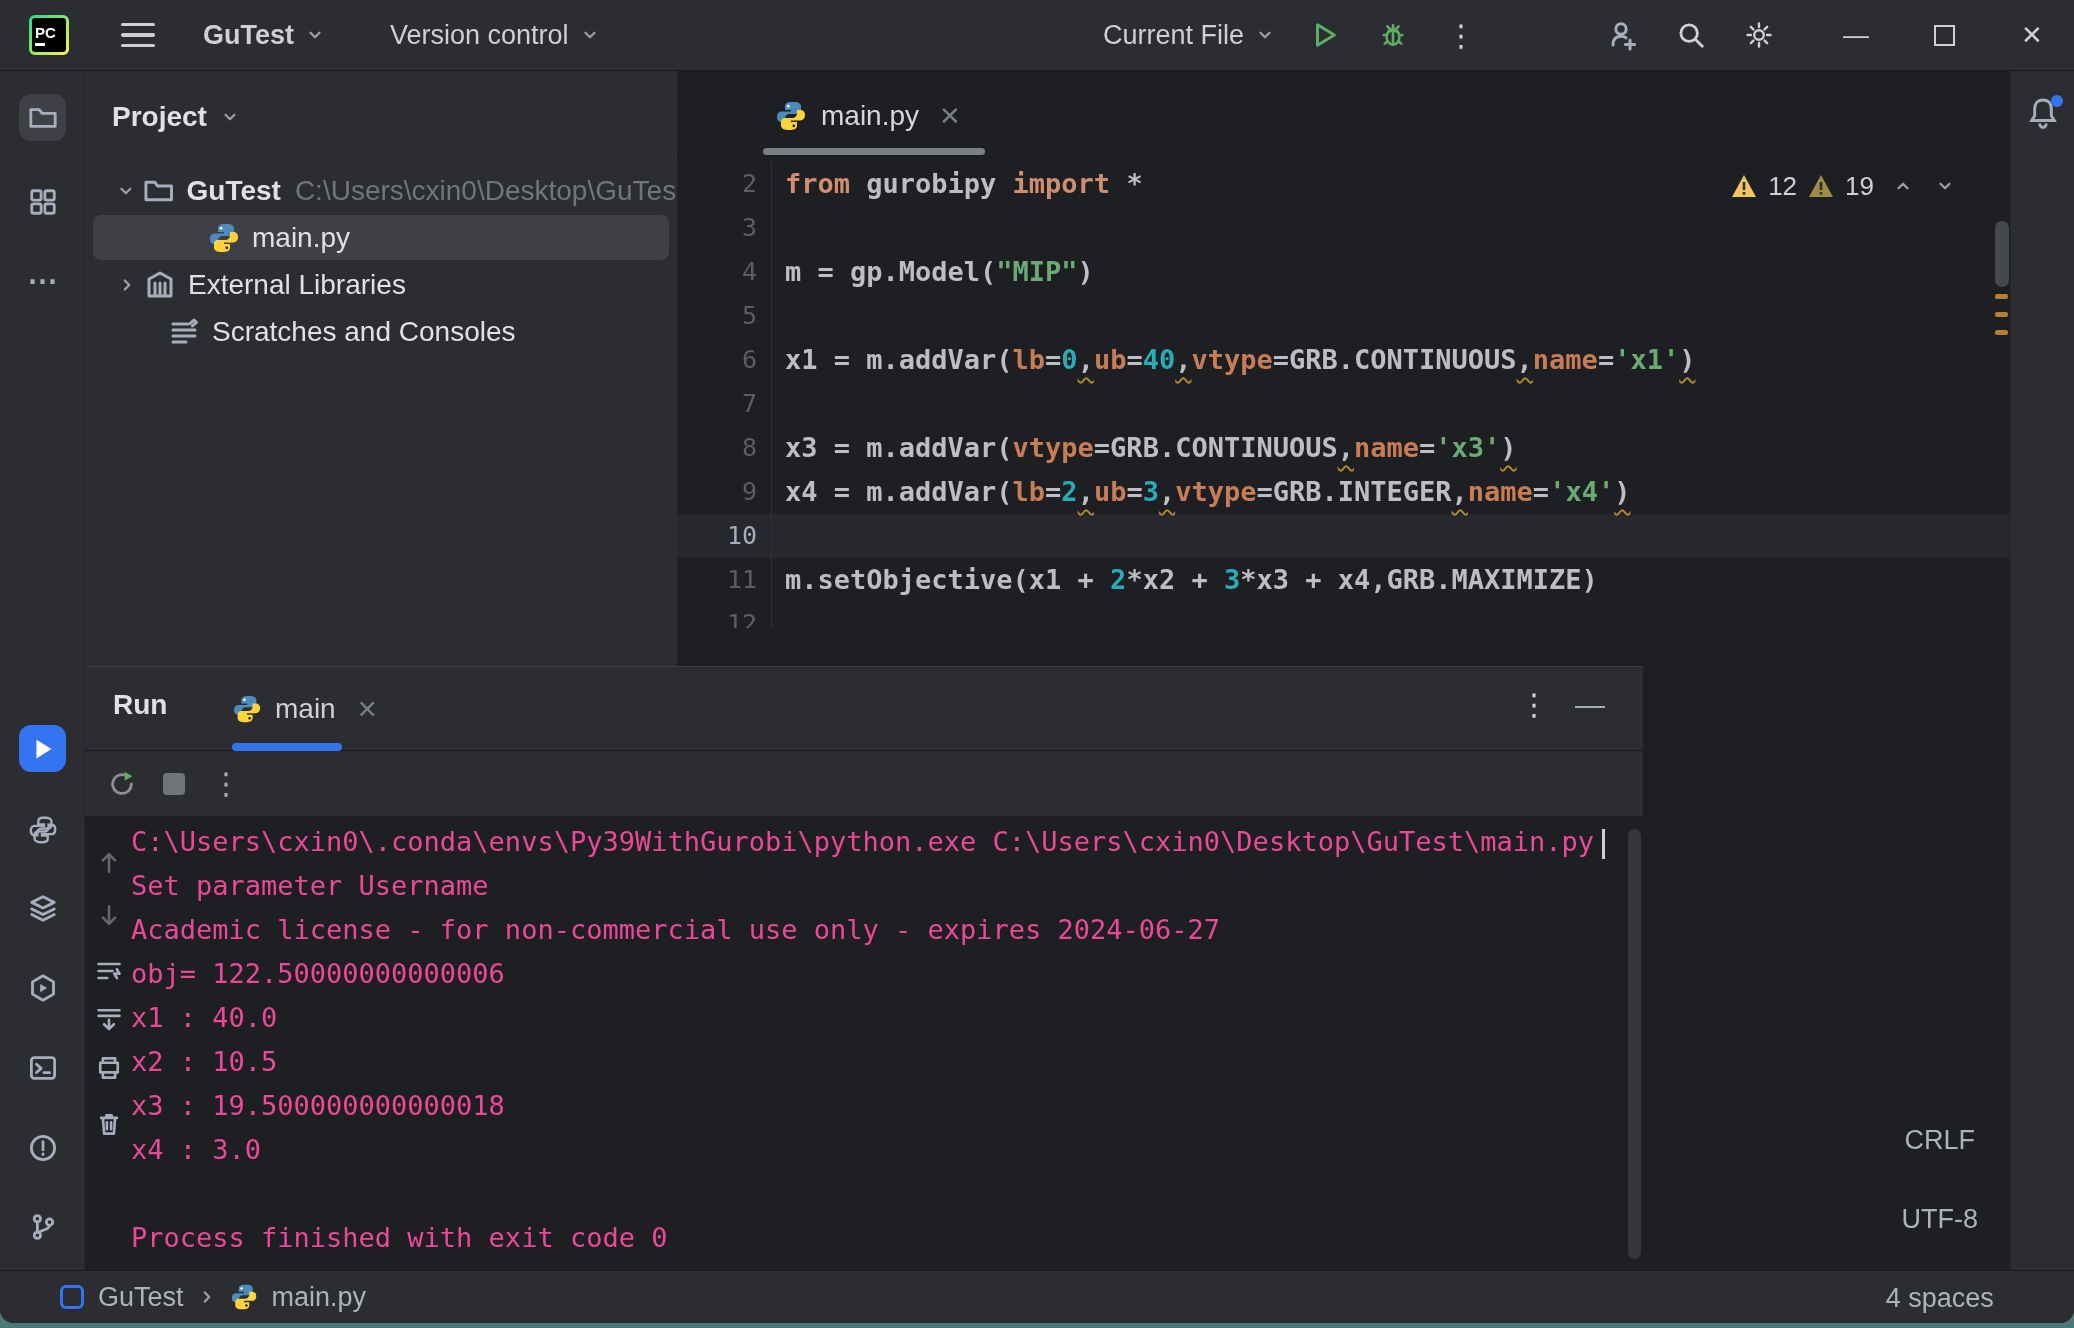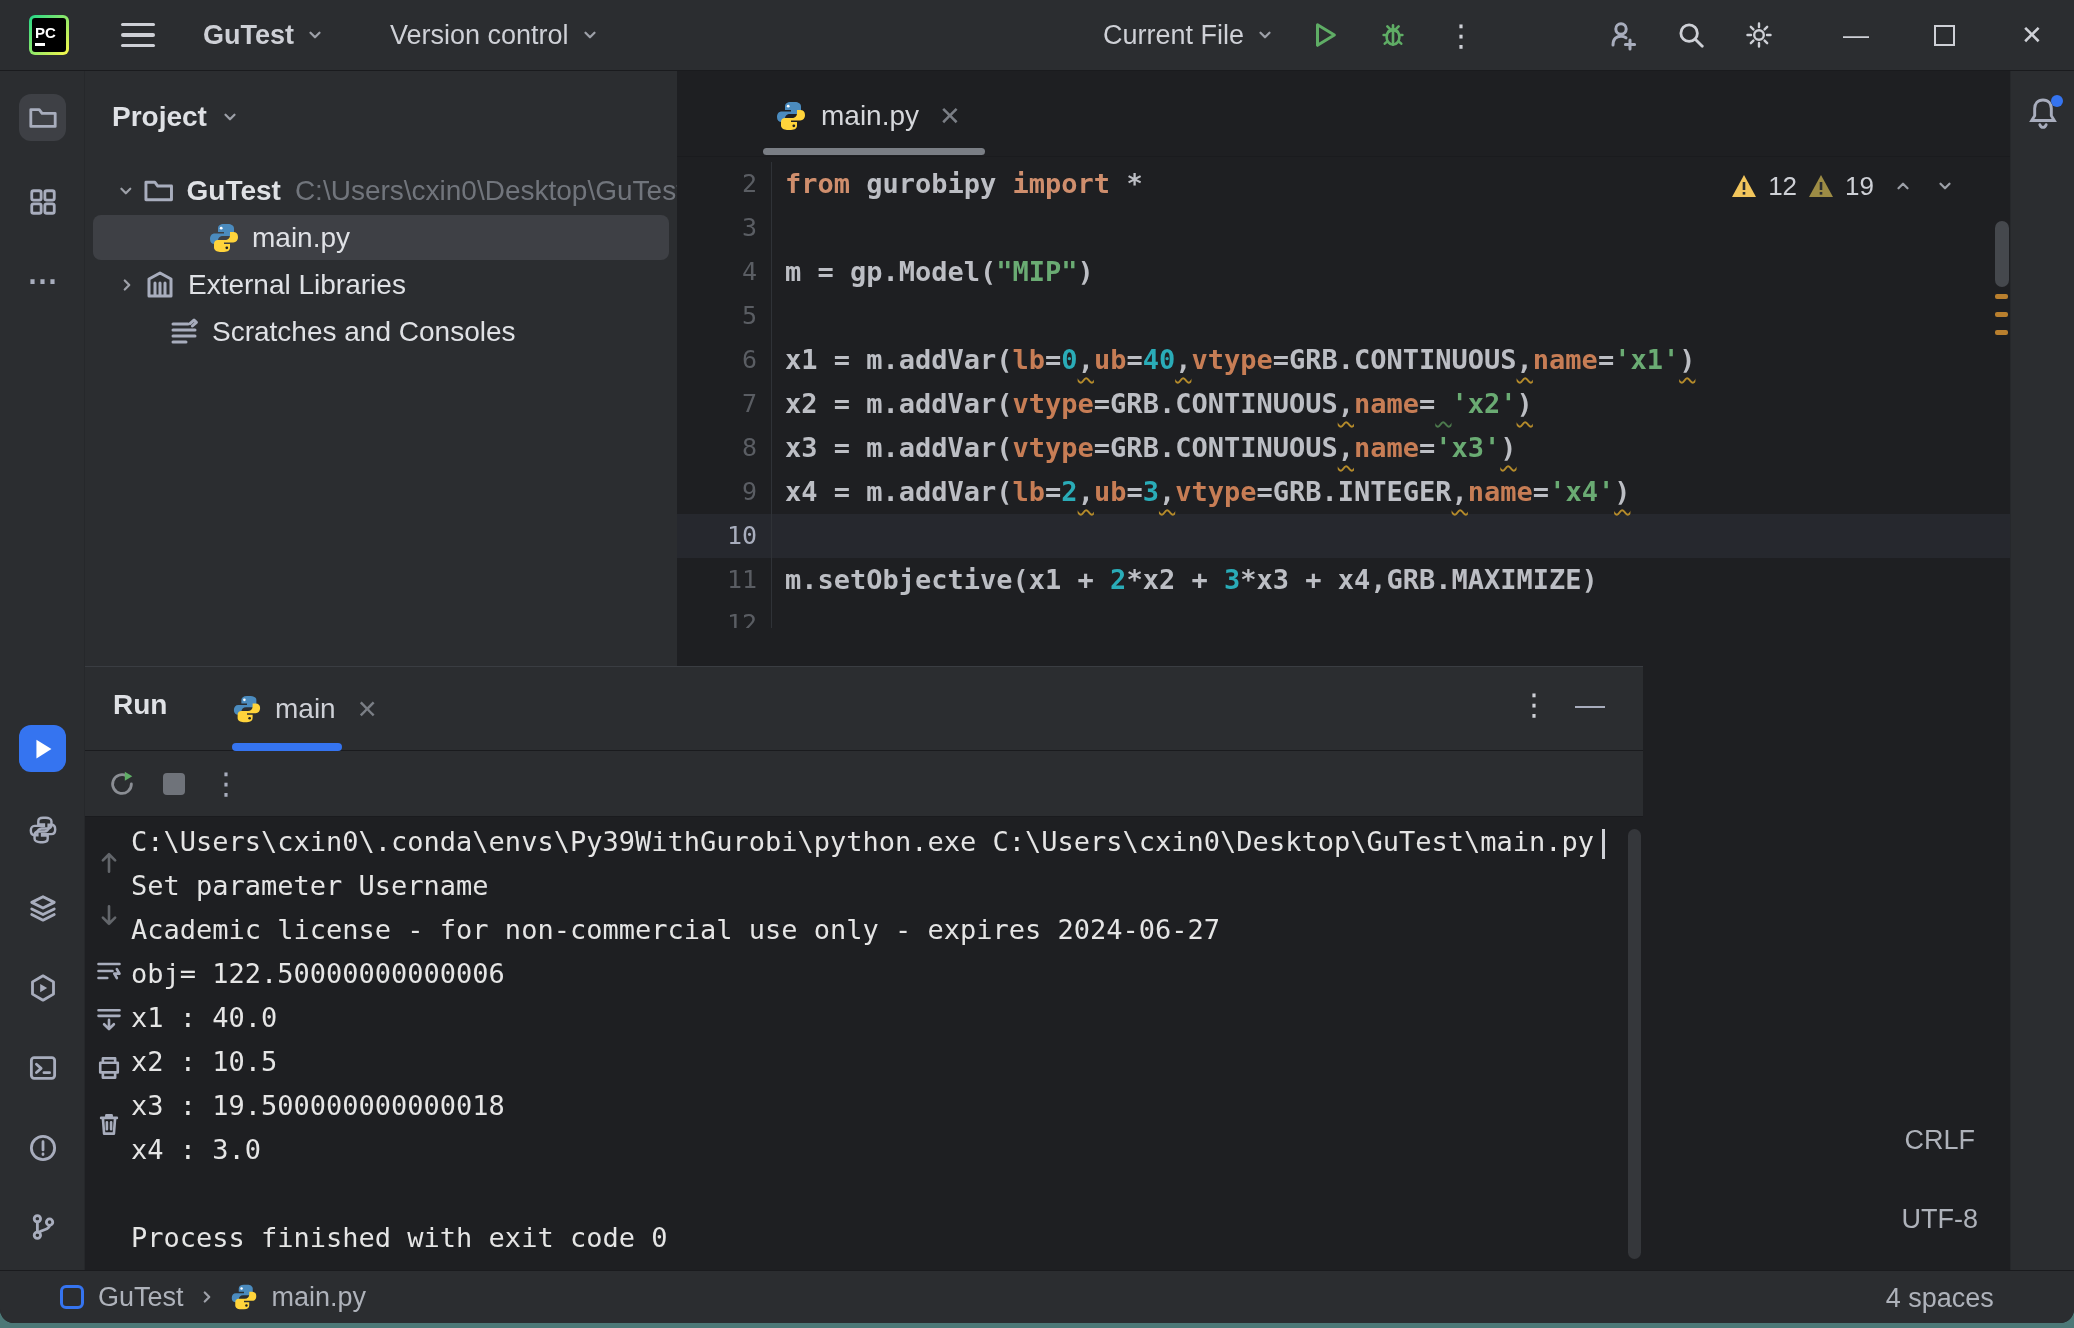--- a/index.html
+++ b/index.html
@@ -93,21 +93,21 @@
   .rtab-underline { position:absolute; left:147px; top:76px; width:110px; height:8px; background:#3574f0; border-radius:4px; }
   .rh-icons { position:absolute; right:38px; top:20px; display:flex; gap:26px; align-items:center; color:#a8adbd; }
   .rh-icons .minimize { font-size:30px; }
   .run-toolbar { position:absolute; left:0; top:84px; width:100%; height:66px; background:#2b2d30;
                  border-bottom:1px solid #1a1b1e; display:flex; align-items:center; gap:26px; padding-left:22px; }
   .stop-sq { width:22px; height:22px; background:#6f737a; border-radius:4px; }
   .console { position:absolute; left:0; top:150px; width:100%; height:454px; background:#1e1f22; overflow:hidden; }
   .con-gutter { position:absolute; left:0; top:0; width:46px; height:100%; }
   .cg-icon { position:absolute; left:10px; width:28px; height:28px; }
   .con-text { position:absolute; left:46px; top:3px; right:30px; font-family:"DejaVu Sans Mono", monospace;
-              font-size:27px; line-height:44px; color:#e5e5e5; white-space:pre; }
+              font-size:27px; line-height:44px; color:#ec4899; white-space:pre; }
   .cursor-bar { display:inline-block; width:3px; height:30px; background:#ced0d6; vertical-align:middle; margin-left:8px; }
   .con-scroll { position:absolute; right:2px; top:12px; width:13px; height:430px; background:#35373b; border-radius:7px; }
 
   
   .statusbar { position:absolute; left:0; top:1270px; width:2074px; height:53px; background:#2b2d30;
                border-top:1px solid #1a1b1e; display:flex; align-items:center; font-size:27px; color:#aeb2ba; }
   .sb-left { display:flex; align-items:center; gap:14px; margin-left:60px; }
   .sb-proj-icon { width:24px; height:24px; border:3px solid #3574f0; border-radius:6px; }
   .sb-right { margin-left:auto; display:flex; align-items:center; gap:48px; margin-right:36px;flex-direction:column; }
   .sb-item { cursor:pointer; }
@@ -344,21 +344,21 @@
       </div>
       <div class="etab-underline"></div>
     </div>
 
     <div class="code-area">
         <div class="code-line"><span class="ln">2</span><span class="codetxt"><span class="tk-k">from</span><span class="tk-d"> gurobipy </span><span class="tk-k">import</span><span class="tk-d"> *</span></span></div>
         <div class="code-line"><span class="ln">3</span><span class="codetxt"></span></div>
         <div class="code-line"><span class="ln">4</span><span class="codetxt"><span class="tk-d">m = gp.Model(</span><span class="tk-s">"MIP"</span><span class="tk-d">)</span></span></div>
         <div class="code-line"><span class="ln">5</span><span class="codetxt"></span></div>
         <div class="code-line"><span class="ln">6</span><span class="codetxt"><span class="tk-d">x1 = m.addVar(</span><span class="tk-p">lb</span><span class="tk-d">=</span><span class="tk-n">0</span><span class="tk-d u-y">,</span><span class="tk-p">ub</span><span class="tk-d">=</span><span class="tk-n">40</span><span class="tk-d u-y">,</span><span class="tk-p">vtype</span><span class="tk-d">=GRB.CONTINUOUS</span><span class="tk-d u-y">,</span><span class="tk-p">name</span><span class="tk-d">=</span><span class="tk-s">'x1'</span><span class="tk-d u-y">)</span></span></div>
-        <div class="code-line"><span class="ln">7</span><span class="codetxt"><span class="tk-d">x2 = m.addVar(</span><span class="tk-p">vtype</span><span class="tk-d">=GRB.CONTINUOUS</span><span class="tk-d u-y">,</span><span class="tk-p">name</span><span class="tk-d">=</span><span class="tk-d u-g"> </span><span class="tk-s">'x2'</span><span class="tk-d u-y">)</span></span></div>
+        <div class="code-line"><span class="ln">7</span></div>
         <div class="code-line"><span class="ln">8</span><span class="codetxt"><span class="tk-d">x3 = m.addVar(</span><span class="tk-p">vtype</span><span class="tk-d">=GRB.CONTINUOUS</span><span class="tk-d u-y">,</span><span class="tk-p">name</span><span class="tk-d">=</span><span class="tk-s">'x3'</span><span class="tk-d u-y">)</span></span></div>
         <div class="code-line"><span class="ln">9</span><span class="codetxt"><span class="tk-d">x4 = m.addVar(</span><span class="tk-p">lb</span><span class="tk-d">=</span><span class="tk-n">2</span><span class="tk-d u-y">,</span><span class="tk-p">ub</span><span class="tk-d">=</span><span class="tk-n">3</span><span class="tk-d u-y">,</span><span class="tk-p">vtype</span><span class="tk-d">=GRB.INTEGER</span><span class="tk-d u-y">,</span><span class="tk-p">name</span><span class="tk-d">=</span><span class="tk-s">'x4'</span><span class="tk-d u-y">)</span></span></div>
         <div class="code-line cur"><span class="ln">10</span><span class="codetxt"></span></div>
         <div class="code-line"><span class="ln">11</span><span class="codetxt"><span class="tk-d">m.setObjective(x1 + </span><span class="tk-n">2</span><span class="tk-d">*x2 + </span><span class="tk-n">3</span><span class="tk-d">*x3 + x4,GRB.MAXIMIZE)</span></span></div>
         <div class="code-line"><span class="ln">12</span><span class="codetxt"></span></div>
       </div>
 
     <div class="inspect-widget">
       <svg class="wtri" viewBox="0 0 28 26">
           <use href="#wtri-b"></use>

